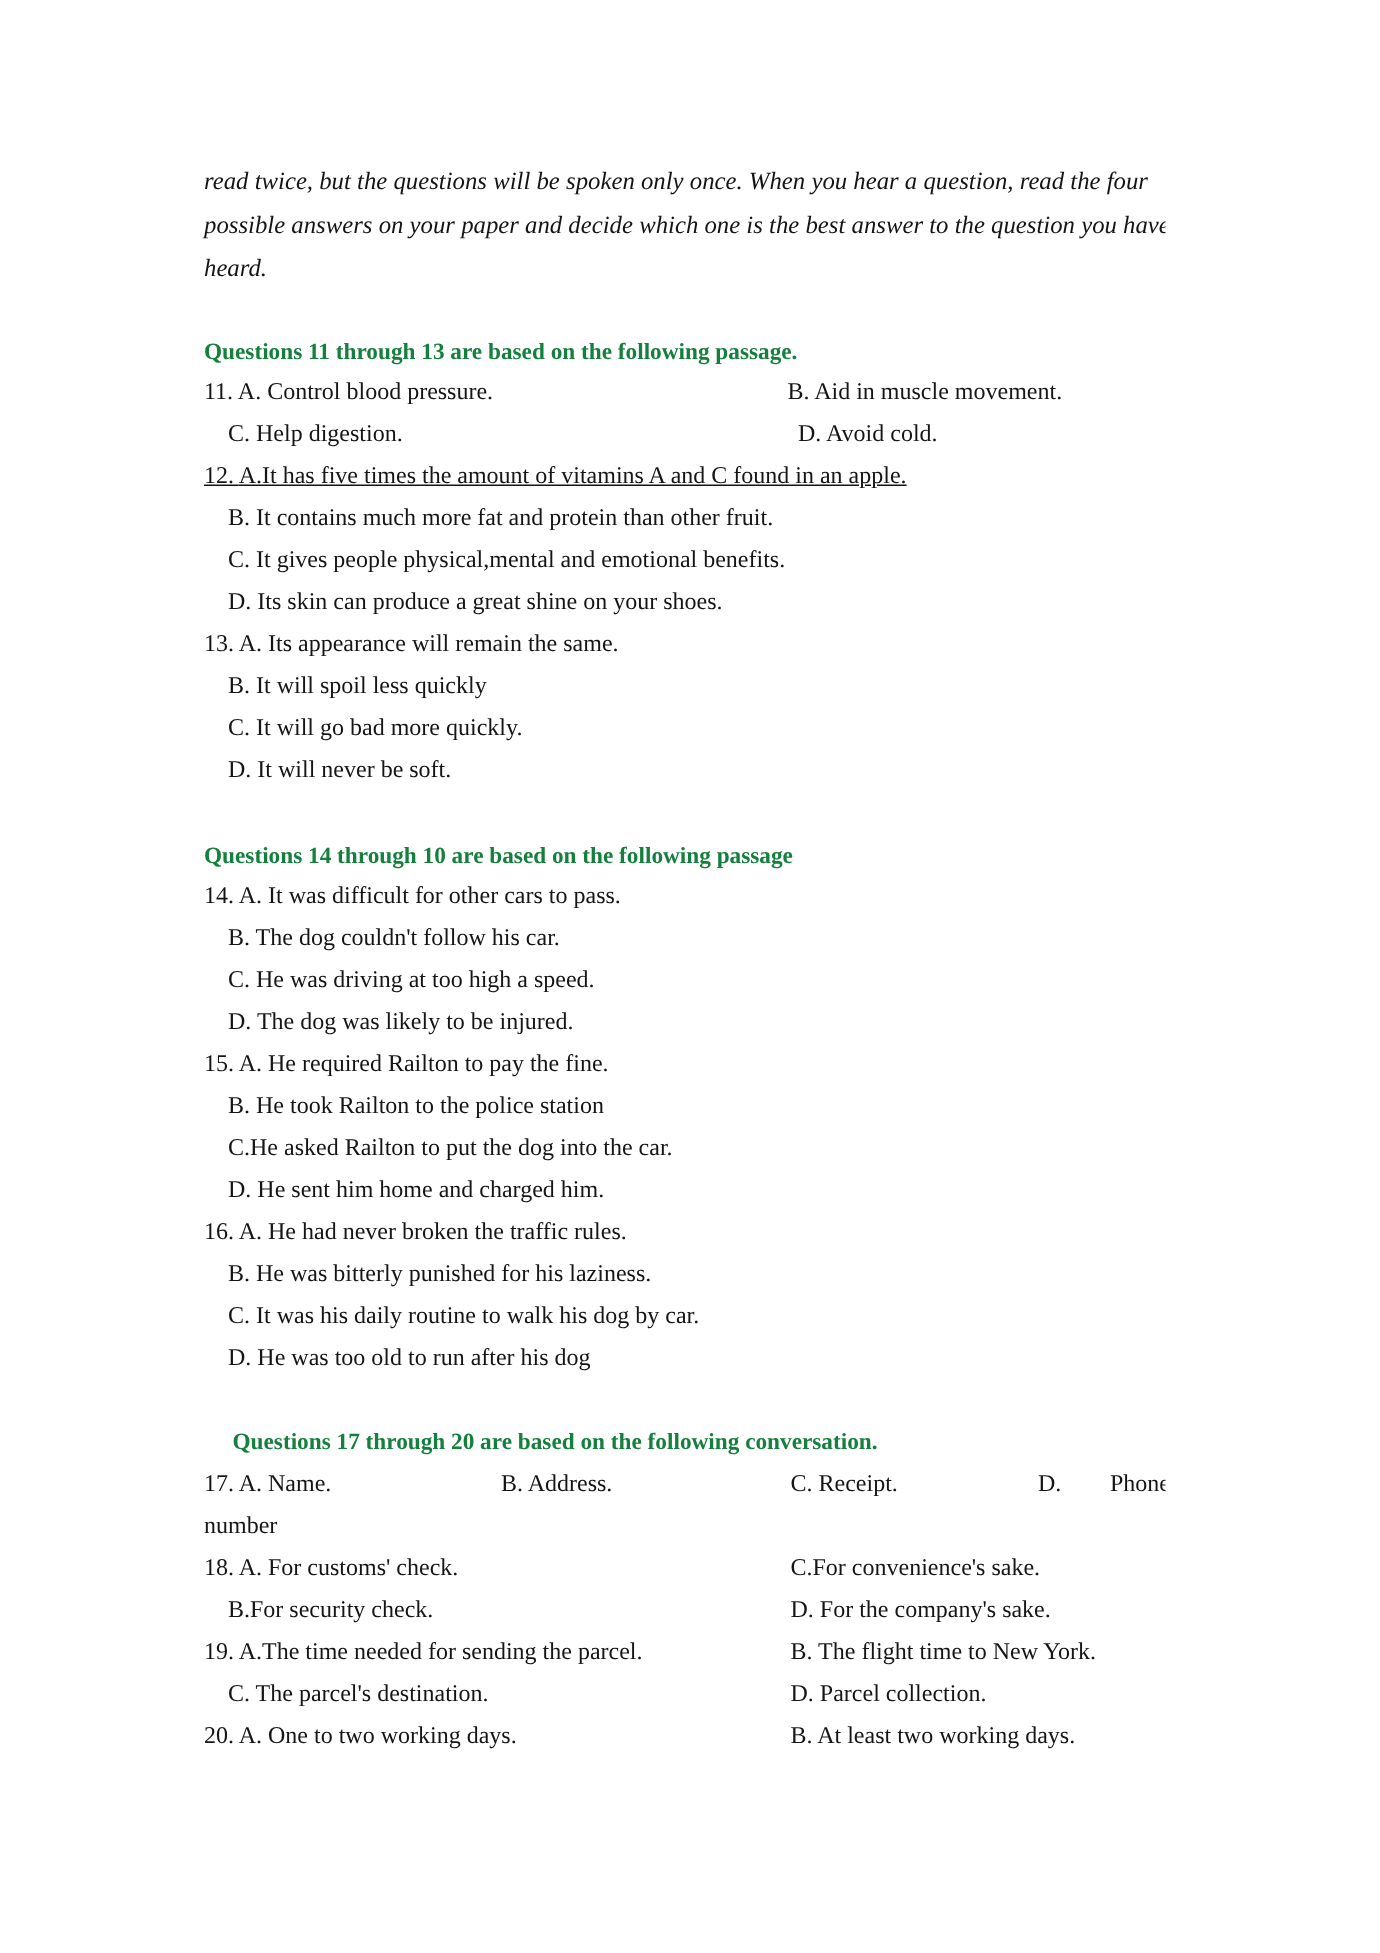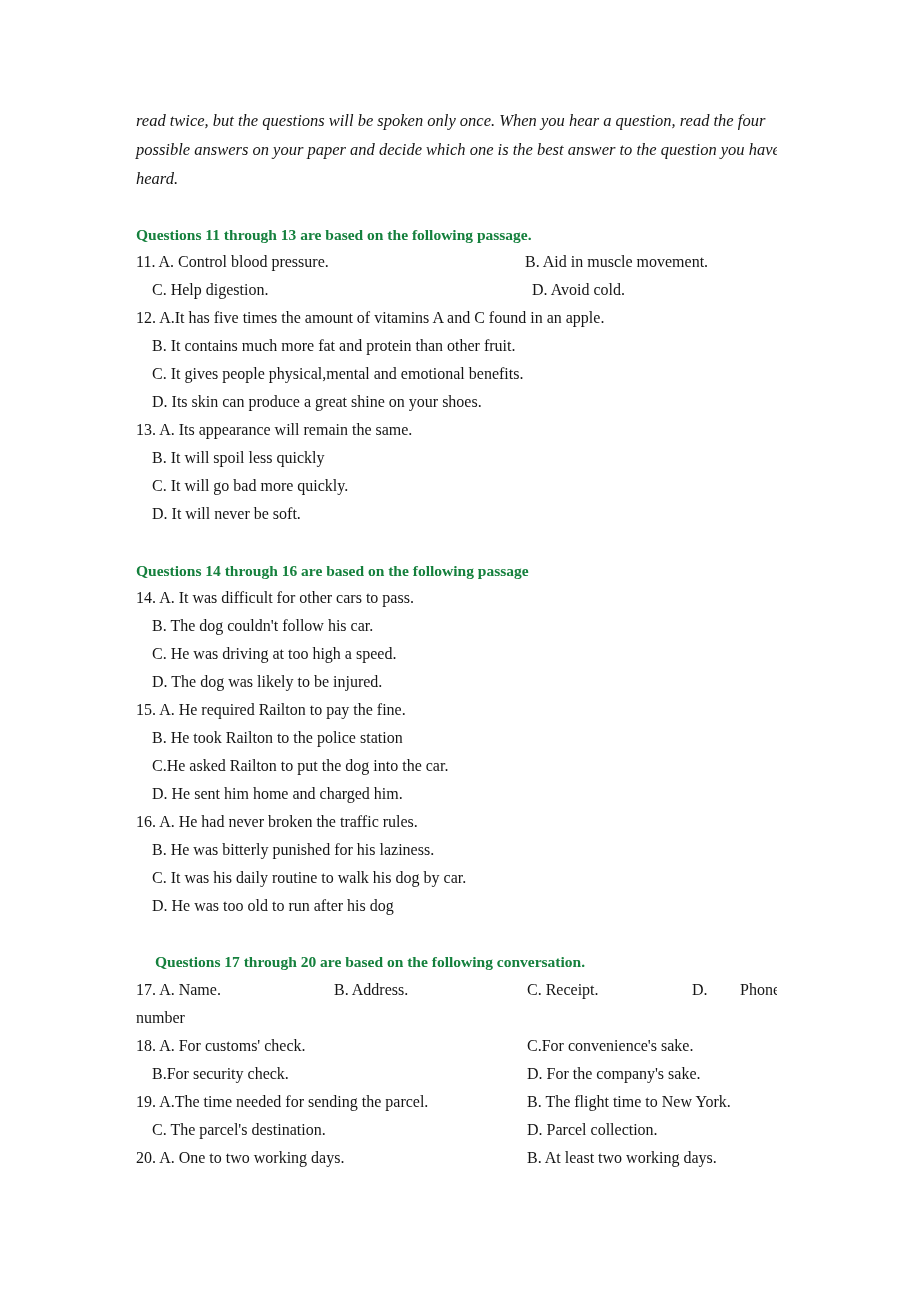--- a/index.html
+++ b/index.html
@@ -80,31 +80,31 @@
     <div class="last-line">heard.</div>
   </div>
 
   <div class="qheading" style="top:225px;">Questions 11 through 13 are based on the following passage.</div>
 
   <div class="qline" style="top:252px;"><span>11. </span><span>A. Control blood pressure.</span></div>
   <div class="opt" style="left:525px; top:252px;">B. Aid in muscle movement.</div>
   <div class="qline indent" style="top:280px;">C. Help digestion.</div>
   <div class="opt" style="left:532px; top:280px;">D. Avoid cold.</div>
 
-  <div class="qline" style="top:308px;"><span>12. </span><span>A.It has five times the amount of vitamins A and C found in an apple.</span></div>
+  <div class="qline" style="top:308px;text-decoration:underline;"><span>12. </span><span>A.It has five times the amount of vitamins A and C found in an apple.</span></div>
   <div class="qline indent" style="top:336px;">B. It contains much more fat and protein than other fruit.</div>
   <div class="qline indent" style="top:364px;">C. It gives people physical,mental and emotional benefits.</div>
   <div class="qline indent" style="top:392px;">D. Its skin can produce a great shine on your shoes.</div>
 
   <div class="qline" style="top:420px;"><span>13. </span><span>A. Its appearance will remain the same.</span></div>
   <div class="qline indent" style="top:448px;">B. It will spoil less quickly</div>
   <div class="qline indent" style="top:476px;">C. It will go bad more quickly.</div>
   <div class="qline indent" style="top:504px;">D. It will never be soft.</div>
 
-  <div class="qheading" style="top:561px;">Questions 14 through 16 are based on the following passage</div>
+  <div class="qheading" style="top:561px;">Questions 14 through 10 are based on the following passage</div>
 
   <div class="qline" style="top:588px;"><span>14. </span><span>A. It was difficult for other cars to pass.</span></div>
   <div class="qline indent" style="top:616px;">B. The dog couldn't follow his car.</div>
   <div class="qline indent" style="top:644px;">C. He was driving at too high a speed.</div>
   <div class="qline indent" style="top:672px;">D. The dog was likely to be injured.</div>
 
   <div class="qline" style="top:700px;"><span>15. </span><span>A. He required Railton to pay the fine.</span></div>
   <div class="qline indent" style="top:728px;text-align:center;">B. He took Railton to the police station</div>
   <div class="qline indent" style="top:756px;">C.He asked Railton to put the dog into the car.</div>
   <div class="qline indent" style="top:784px;">D. He sent him home and charged him.</div>

